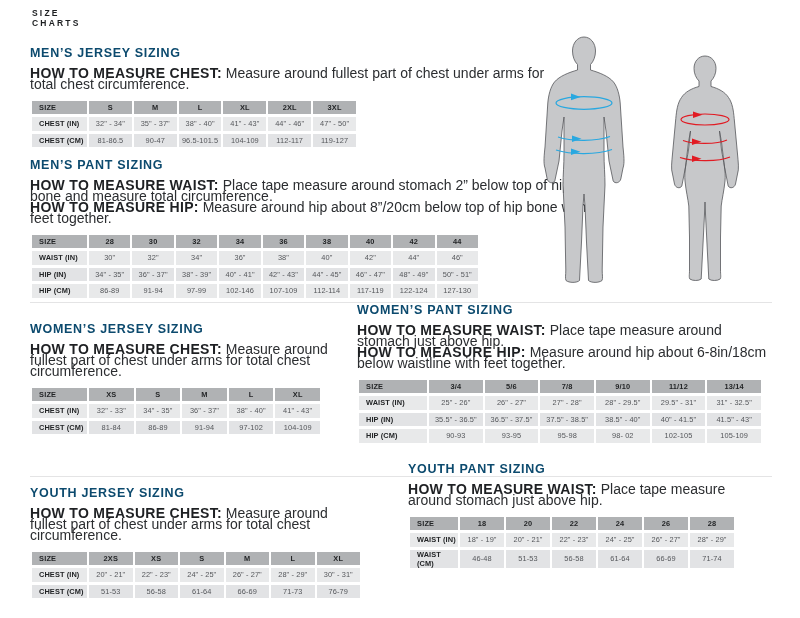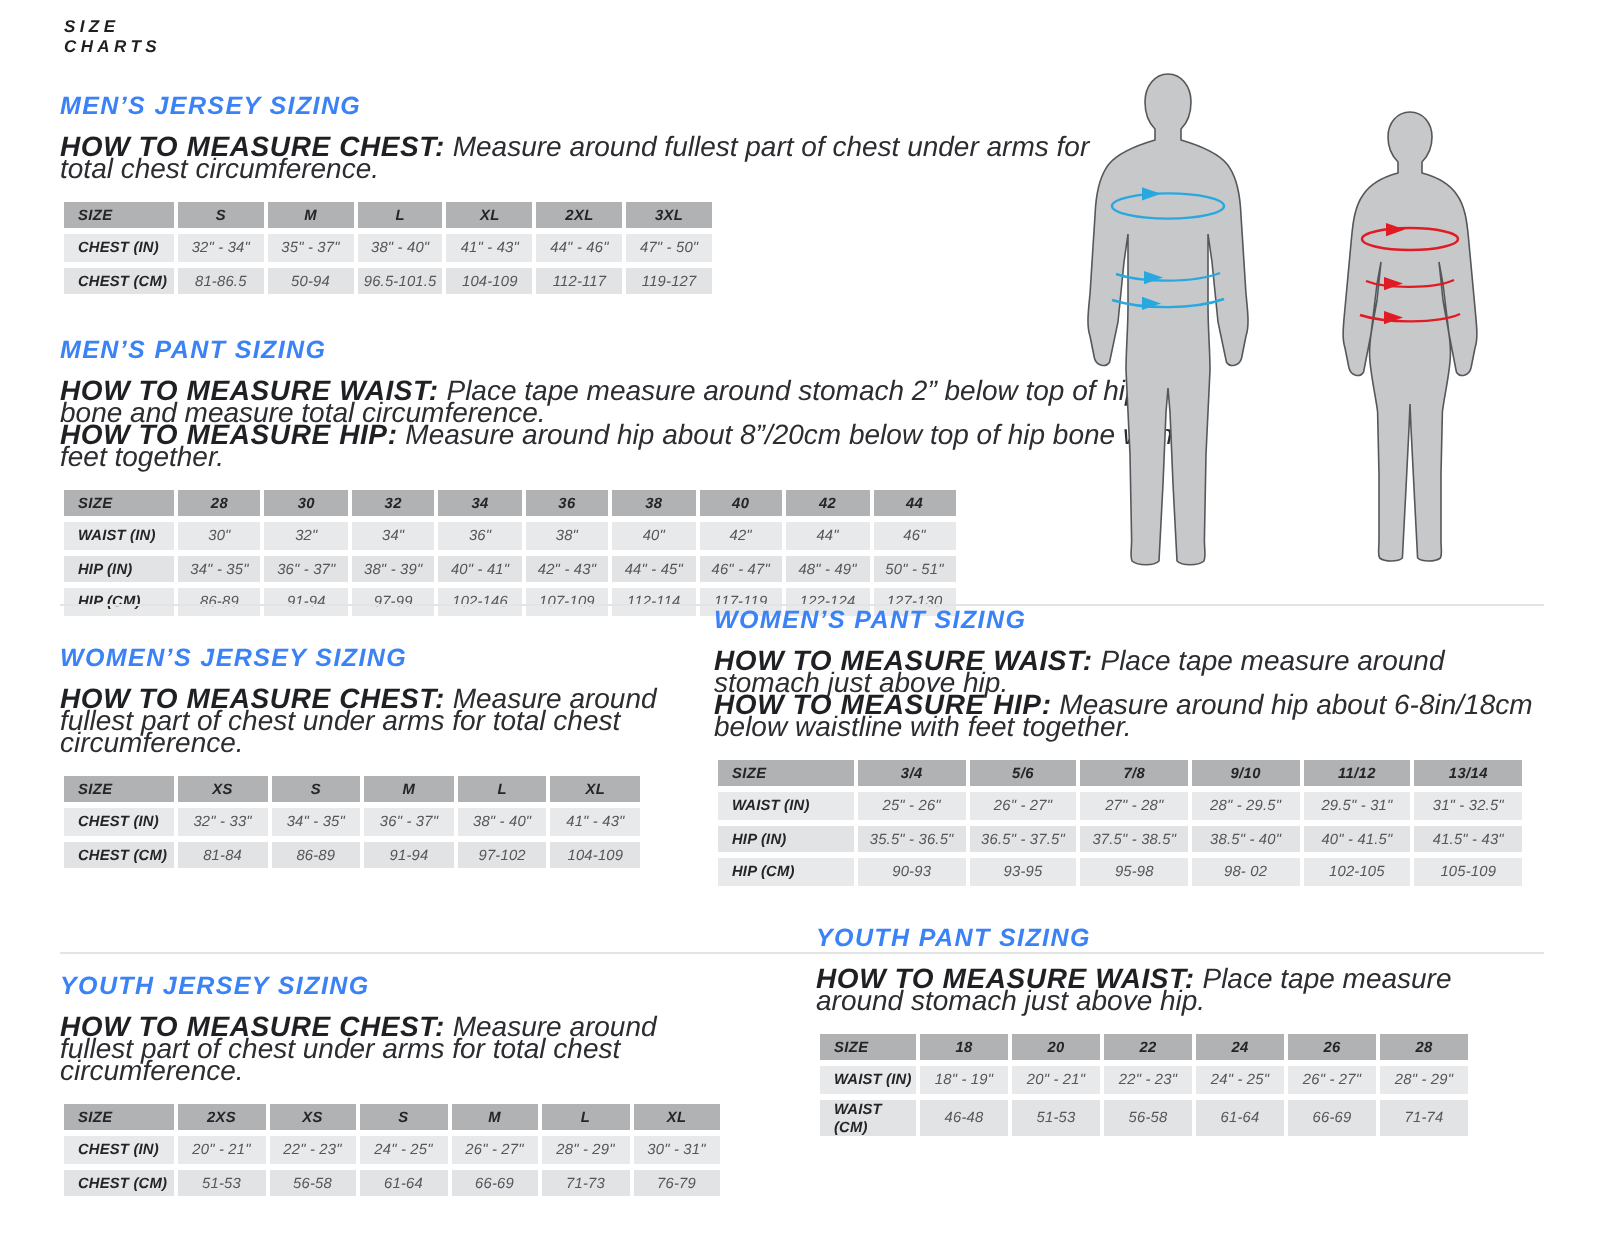--- a/index.html
+++ b/index.html
@@ -1,26 +1,26 @@
 <!DOCTYPE html>
 <html><head>
 <meta charset="utf-8">
 <style>
   html,body{margin:0;padding:0;background:#ffffff;width:800px;height:618px;overflow:hidden;
     font-family:"Liberation Sans",sans-serif;-webkit-font-smoothing:antialiased;}
-  #page{position:relative;width:800px;height:618px;background:#fff;font-style:italic;}
+  #page{position:relative;width:800px;height:618px;background:#fff;}
 
   
   .charts-label{position:absolute;left:32px;top:9px;font-size:8.5px;font-weight:700;
     letter-spacing:2.2px;line-height:9.5px;color:#1d1f21;}
 
   
   .section{position:absolute;}
   .section h2{margin:0 0 7px 0;font-size:12.5px;font-weight:700;letter-spacing:.7px;
-    line-height:15px;color:#3b82f6;}
+    line-height:15px;color:#0c4a6e;}
   .howto{margin:0 0 8px 0;font-size:14px;line-height:11px;color:#2b2d30;}
   .howto strong{font-weight:700;letter-spacing:.3px;color:#1e2023;}
   .howto-block{margin:0 0 8px 0;}
   .howto-block .howto{margin:0;}
   .howto-min{min-height:22px;}
 
   
   table.sizing-table{border-collapse:separate;border-spacing:2px 3px;table-layout:fixed;}
   table.sizing-table th{background:#b0b2b4;color:#232527;font-weight:700;height:13px;
     font-size:7.4px;text-align:center;padding:0 1px;letter-spacing:.2px;}
@@ -73,31 +73,31 @@
             <td>32" - 34"</td>
             <td>35" - 37"</td>
             <td>38" - 40"</td>
             <td>41" - 43"</td>
             <td>44" - 46"</td>
             <td>47" - 50"</td>
           </tr>
           <tr>
             <td>CHEST (CM)</td>
             <td>81-86.5</td>
-            <td>50-94</td>
+            <td>90-47</td>
             <td>96.5-101.5</td>
             <td>104-109</td>
             <td>112-117</td>
             <td>119-127</td>
           </tr>
         </tbody>
       </table>
   </div>
 
-  <div class="section" style="left:30px;top:158px;width:560px;margin-top:10px;">
+  <div class="section" style="left:30px;top:158px;width:560px;">
     <h2>MEN’S PANT SIZING</h2>
     <div class="howto-block">
       <p class="howto"><strong>HOW TO MEASURE WAIST:</strong> <span>Place tape measure around stomach 2” below top of hip bone and measure total circumference.</span></p>
       <p class="howto"><strong>HOW TO MEASURE HIP:</strong> <span>Measure around hip about 8”/20cm below top of hip bone with feet together.</span></p>
     </div>
     <table class="sizing-table t-mp">
         <thead>
           <tr>
             <th>SIZE</th>
             <th>28</th>

